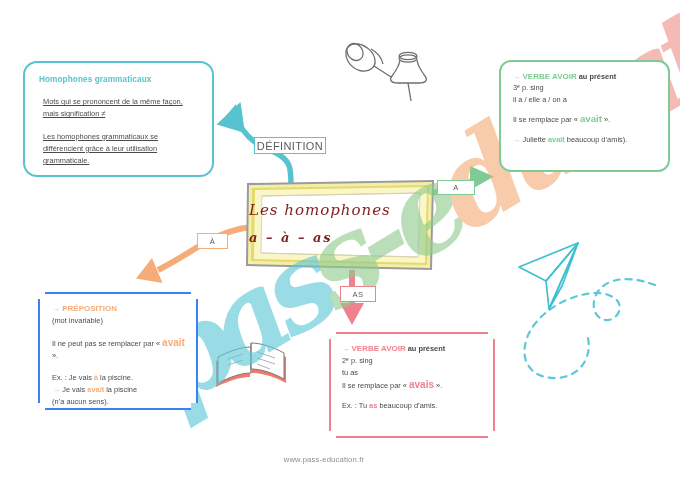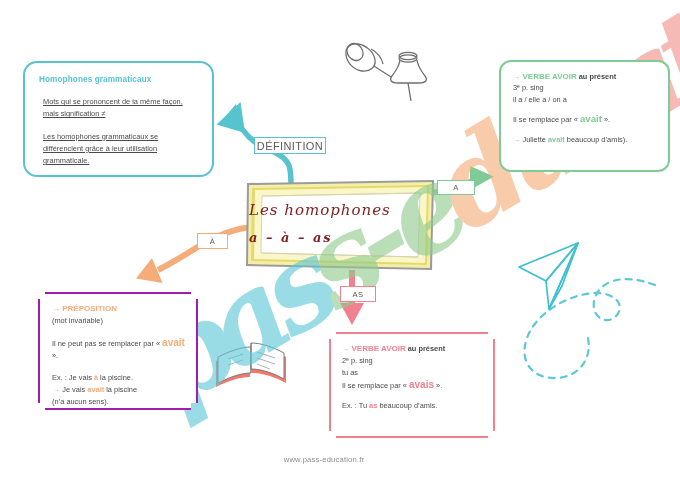--- a/index.html
+++ b/index.html
@@ -38,21 +38,21 @@
   }
   #card-a .title{color:#7FCB96;font-size:8px;}
   #card-a .hl{color:#7FCB96;font-weight:bold;}
   #card-a .big{color:#7FCB96;font-weight:bold;font-size:9.6px;}
   #card-a .gap{height:8px;}
   #card-a .arr{color:#7FCB96;}
 
   
   #card-ac{
     left:38px;top:292px;width:160px;height:118px;
-    border:2px solid #a21caf;
+    border:2px solid #3b82f6;
     padding:9px 10px 0 12px;
     font-size:7.4px;line-height:12.4px;
     clip-path:polygon(0 7px,7px 7px,7px 0,calc(100% - 7px) 0,calc(100% - 7px) 7px,100% 7px,
                       100% calc(100% - 7px),calc(100% - 7px) calc(100% - 7px),calc(100% - 7px) 100%,
                       7px 100%,7px calc(100% - 7px),0 calc(100% - 7px));
   }
   #card-ac .title{color:#F5AC78;font-size:8px;font-weight:bold;}
   #card-ac .hl{color:#F5AC78;font-weight:bold;}
   #card-ac .big{color:#F5AC78;font-weight:bold;font-size:10px;}
   #card-ac .gap{height:9px;}

